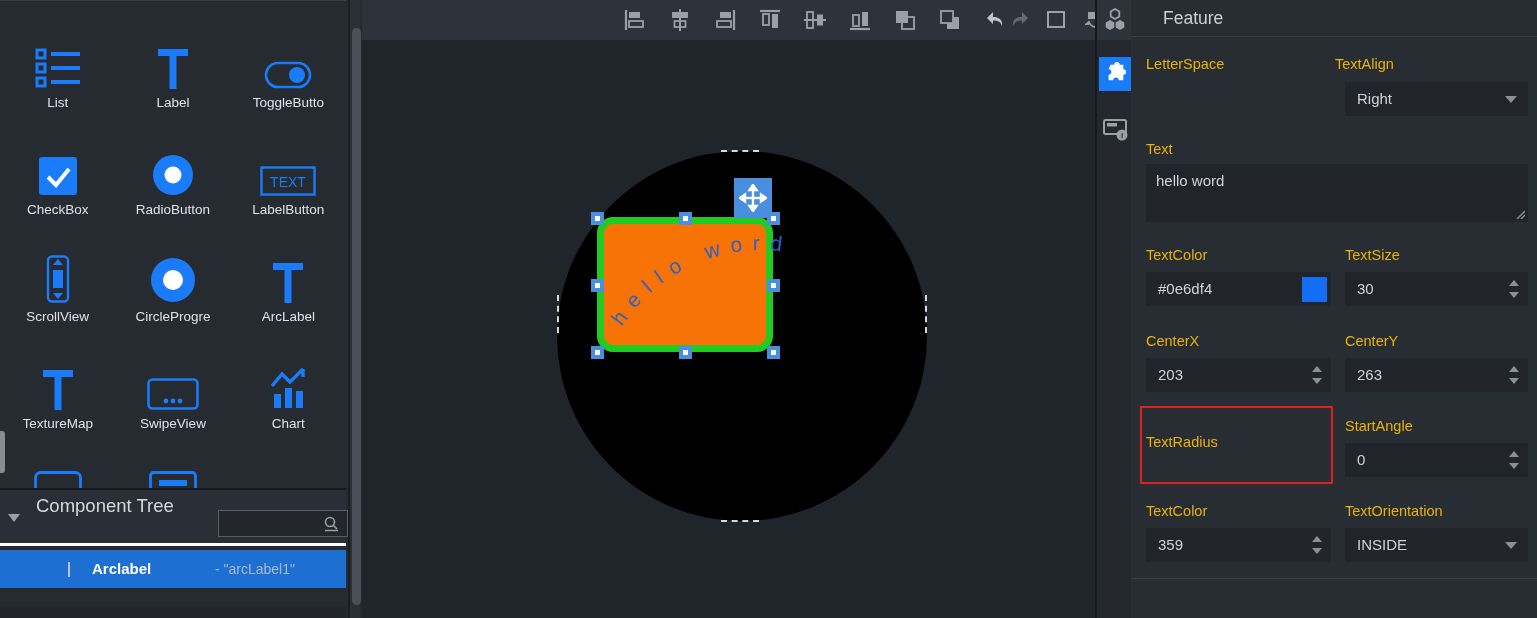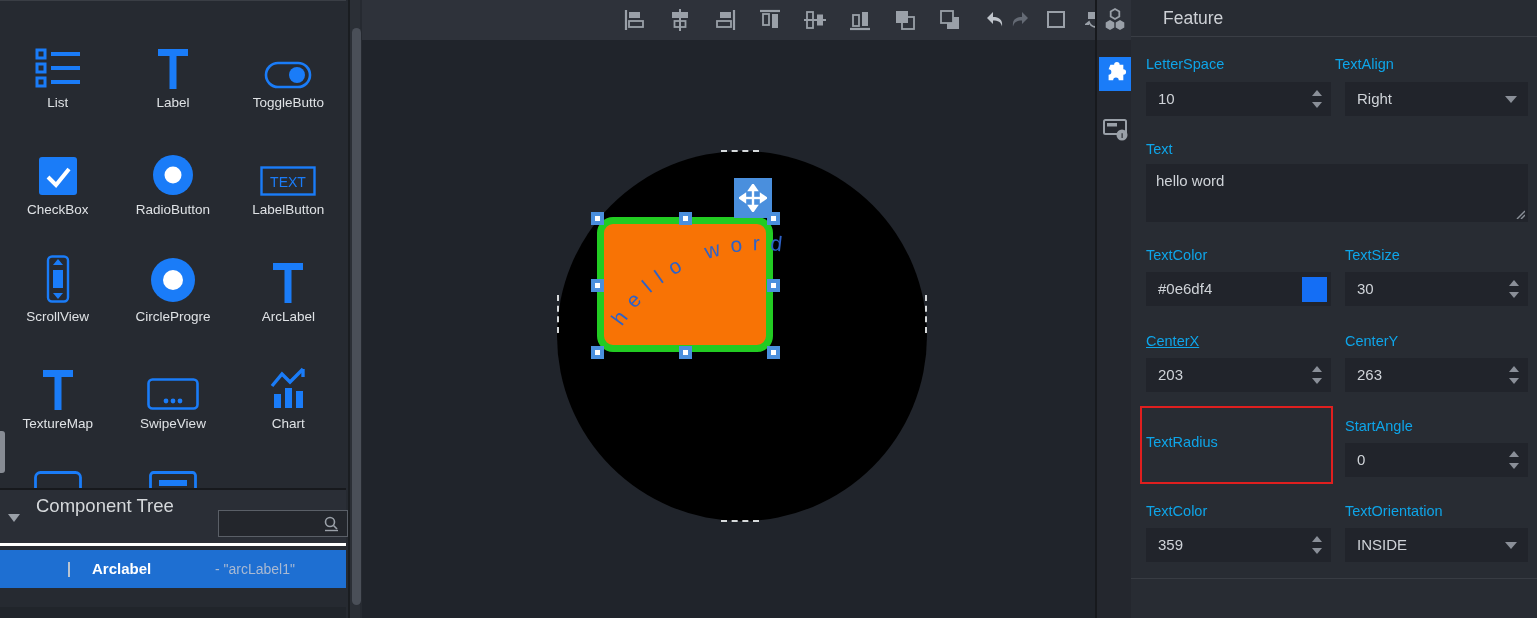--- a/index.html
+++ b/index.html
@@ -58,21 +58,21 @@
   
   .strip{position:absolute;left:1095px;top:0;width:36px;height:618px;background:#24272e;border-left:2px solid #17191d;}
   .strip-top{position:absolute;left:0;top:0;width:36px;height:40px;background:#2e323a;display:flex;align-items:center;justify-content:center;color:#9aa0a8;}
   .strip-tab{position:absolute;left:2px;width:34px;height:34px;display:flex;align-items:center;justify-content:center;color:#9aa0a8;cursor:pointer;}
   .strip-tab.active{background:#1a7cf8;color:#fff;}
 
   
   .feature{position:absolute;left:1131px;top:0;width:406px;height:618px;background:#282c33;}
   .feature-header{position:absolute;left:0;top:0;width:406px;height:37px;border-bottom:1px solid #3a3e45;}
   .feature-title{position:absolute;left:32px;top:8px;font-size:17.5px;color:#ced1d6;}
-  .f-label{position:absolute;font-size:14.5px;color:#0ea5e9;}
+  .f-label{position:absolute;font-size:14.5px;color:#eab308;}
   .f-input{position:absolute;height:34px;background:#21242b;color:#cfd3d8;font-size:15px;line-height:34px;padding-left:12px;cursor:text;}
   .spin{position:absolute;right:8px;top:7px;width:12px;height:20px;cursor:pointer;}
   .spin::before{content:"";position:absolute;left:1px;top:1px;border-left:5px solid transparent;border-right:5px solid transparent;border-bottom:6px solid #8a8f98;}
   .spin::after{content:"";position:absolute;left:1px;bottom:1px;border-left:5px solid transparent;border-right:5px solid transparent;border-top:6px solid #8a8f98;}
   .caret{position:absolute;right:11px;top:14px;border-left:6px solid transparent;border-right:6px solid transparent;border-top:7px solid #8a8f98;}
   .f-area{position:absolute;left:15px;top:164px;width:382px;height:58px;background:#21242b;color:#cfd3d8;font-size:15px;padding:8px 10px;cursor:text;}
   .resize-grip{position:absolute;right:3px;bottom:3px;width:10px;height:10px;}
   .swatch{position:absolute;right:4px;top:5px;width:25px;height:25px;background:#146ef5;cursor:pointer;}
   .red-box{position:absolute;left:9px;top:406px;width:193px;height:78px;border:2px solid #e01f1f;pointer-events:none;}
   .f-divider{position:absolute;left:0;top:578px;width:406px;height:1px;background:#383c43;}
@@ -401,24 +401,20 @@
       </svg>
     </div>
   </div>
 
   <div class="feature">
     <div class="feature-header">
       <div class="feature-title">Feature</div>
     </div>
 
     <div class="f-label" style="left:15px;top:56px;">LetterSpace</div>
-    <div class="f-input" style="left:15px;top:82px;width:185px;">
-      <span>10</span>
-      <span class="spin"></span>
-    </div>
     <div class="f-label" style="left:204px;top:56px;">TextAlign</div>
     <div class="f-input" style="left:214px;top:82px;width:183px;">
       <span>Right</span>
       <span class="caret"></span>
     </div>
 
     <div class="f-label" style="left:15px;top:141px;">Text</div>
     <div class="f-area">
       <span>hello word</span>
       <svg class="resize-grip" width="10" height="10" viewBox="0 0 10 10">
@@ -431,21 +427,21 @@
     <div class="f-input" style="left:15px;top:272px;width:185px;">
       <span>#0e6df4</span>
       <span class="swatch"></span>
     </div>
     <div class="f-label" style="left:214px;top:247px;">TextSize</div>
     <div class="f-input" style="left:214px;top:272px;width:183px;">
       <span>30</span>
       <span class="spin"></span>
     </div>
 
-    <div class="f-label" style="left:15px;top:333px;text-decoration:underline;">CenterX</div>
+    <div class="f-label" style="left:15px;top:333px;">CenterX</div>
     <div class="f-input" style="left:15px;top:358px;width:185px;">
       <span>203</span>
       <span class="spin"></span>
     </div>
     <div class="f-label" style="left:214px;top:333px;">CenterY</div>
     <div class="f-input" style="left:214px;top:358px;width:183px;">
       <span>263</span>
       <span class="spin"></span>
     </div>
 

